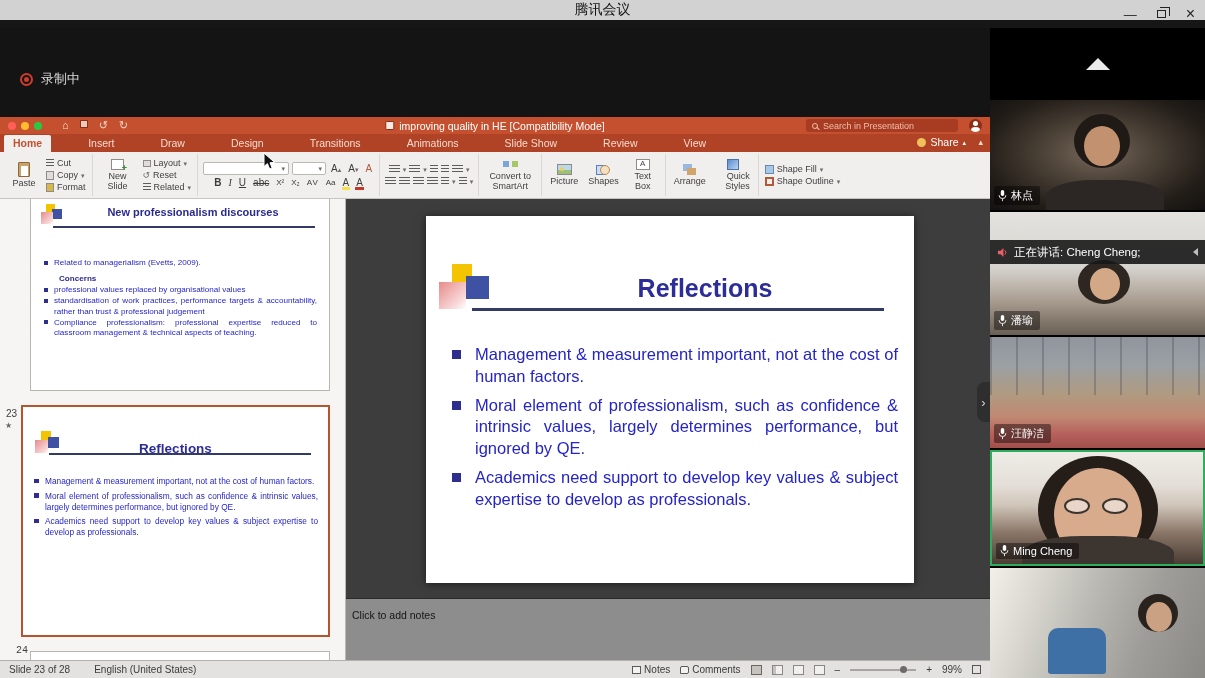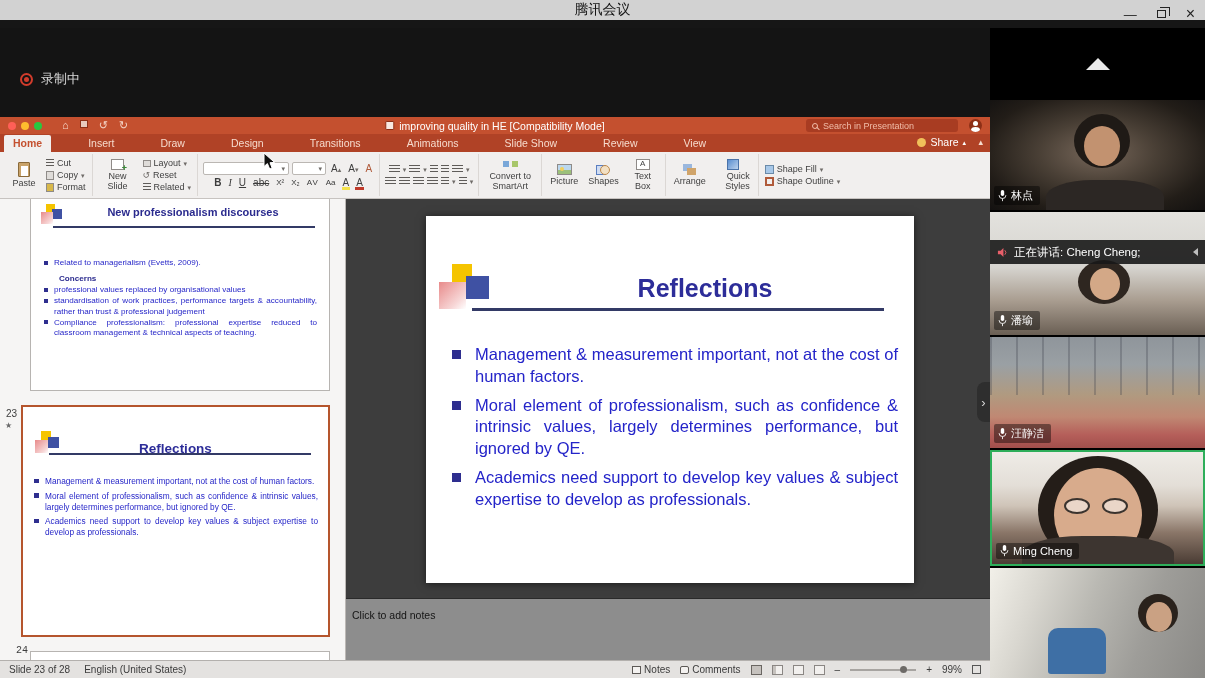--- a/index.html
+++ b/index.html
@@ -140,21 +140,21 @@
   .slide-bullets { position:absolute; left:22px; right:16px; top:128px; list-style:none; }
   .slide-bullets li { position:relative; padding-left:27px; text-align:justify; font-size:16.5px;
                       color:#2424c9; line-height:1.32; margin-bottom:7px; }
   .slide-bullets li::before { content:""; position:absolute; left:4px; top:6px; width:9px; height:9px; background:#2e2e8f; }
   .notes { position:absolute; left:0; right:0; bottom:0; height:62px; background:#8d8d8d;
            border-top:1px solid #2a2a2a; font-size:10.5px; color:#151515; padding:10px 0 0 6px; }
 
   
   .ppt-statusbar { position:absolute; bottom:0; left:0; width:990px; height:18px; background:#e4e2e0;
                    border-top:1px solid #b3b0ad; display:flex; align-items:center; padding:0 9px;
-                   font-size:10px; color:#3b3b3b; gap:14px; }
+                   font-size:10px; color:#3b3b3b; gap:24px; }
   .sb-right { margin-left:auto; display:flex; align-items:center; gap:10px; }
   .sb-ic { display:inline-block; width:9px; height:8px; border:1px solid #5c5956; background:#f4f2f0; }
   .sb-ic.bubble { border-radius:2px 2px 2px 0; }
   .view-ic { display:inline-block; width:11px; height:10px; border:1px solid #8a8683; background:#f2f0ee; }
   .view-ic.active { background:#c6c2be; border-color:#6a6662; }
   .view-ic.split { background:linear-gradient(90deg,#c6c2be 35%,#f2f0ee 35%); }
   .ztrack { position:relative; width:66px; height:2px; background:#a7a4a1; }
   .zthumb { position:absolute; left:76%; top:-3px; width:7px; height:7px; border-radius:50%; background:#6d6a67; }
   .fit-ic { display:inline-block; width:9px; height:9px; border:1px solid #555; }
 

